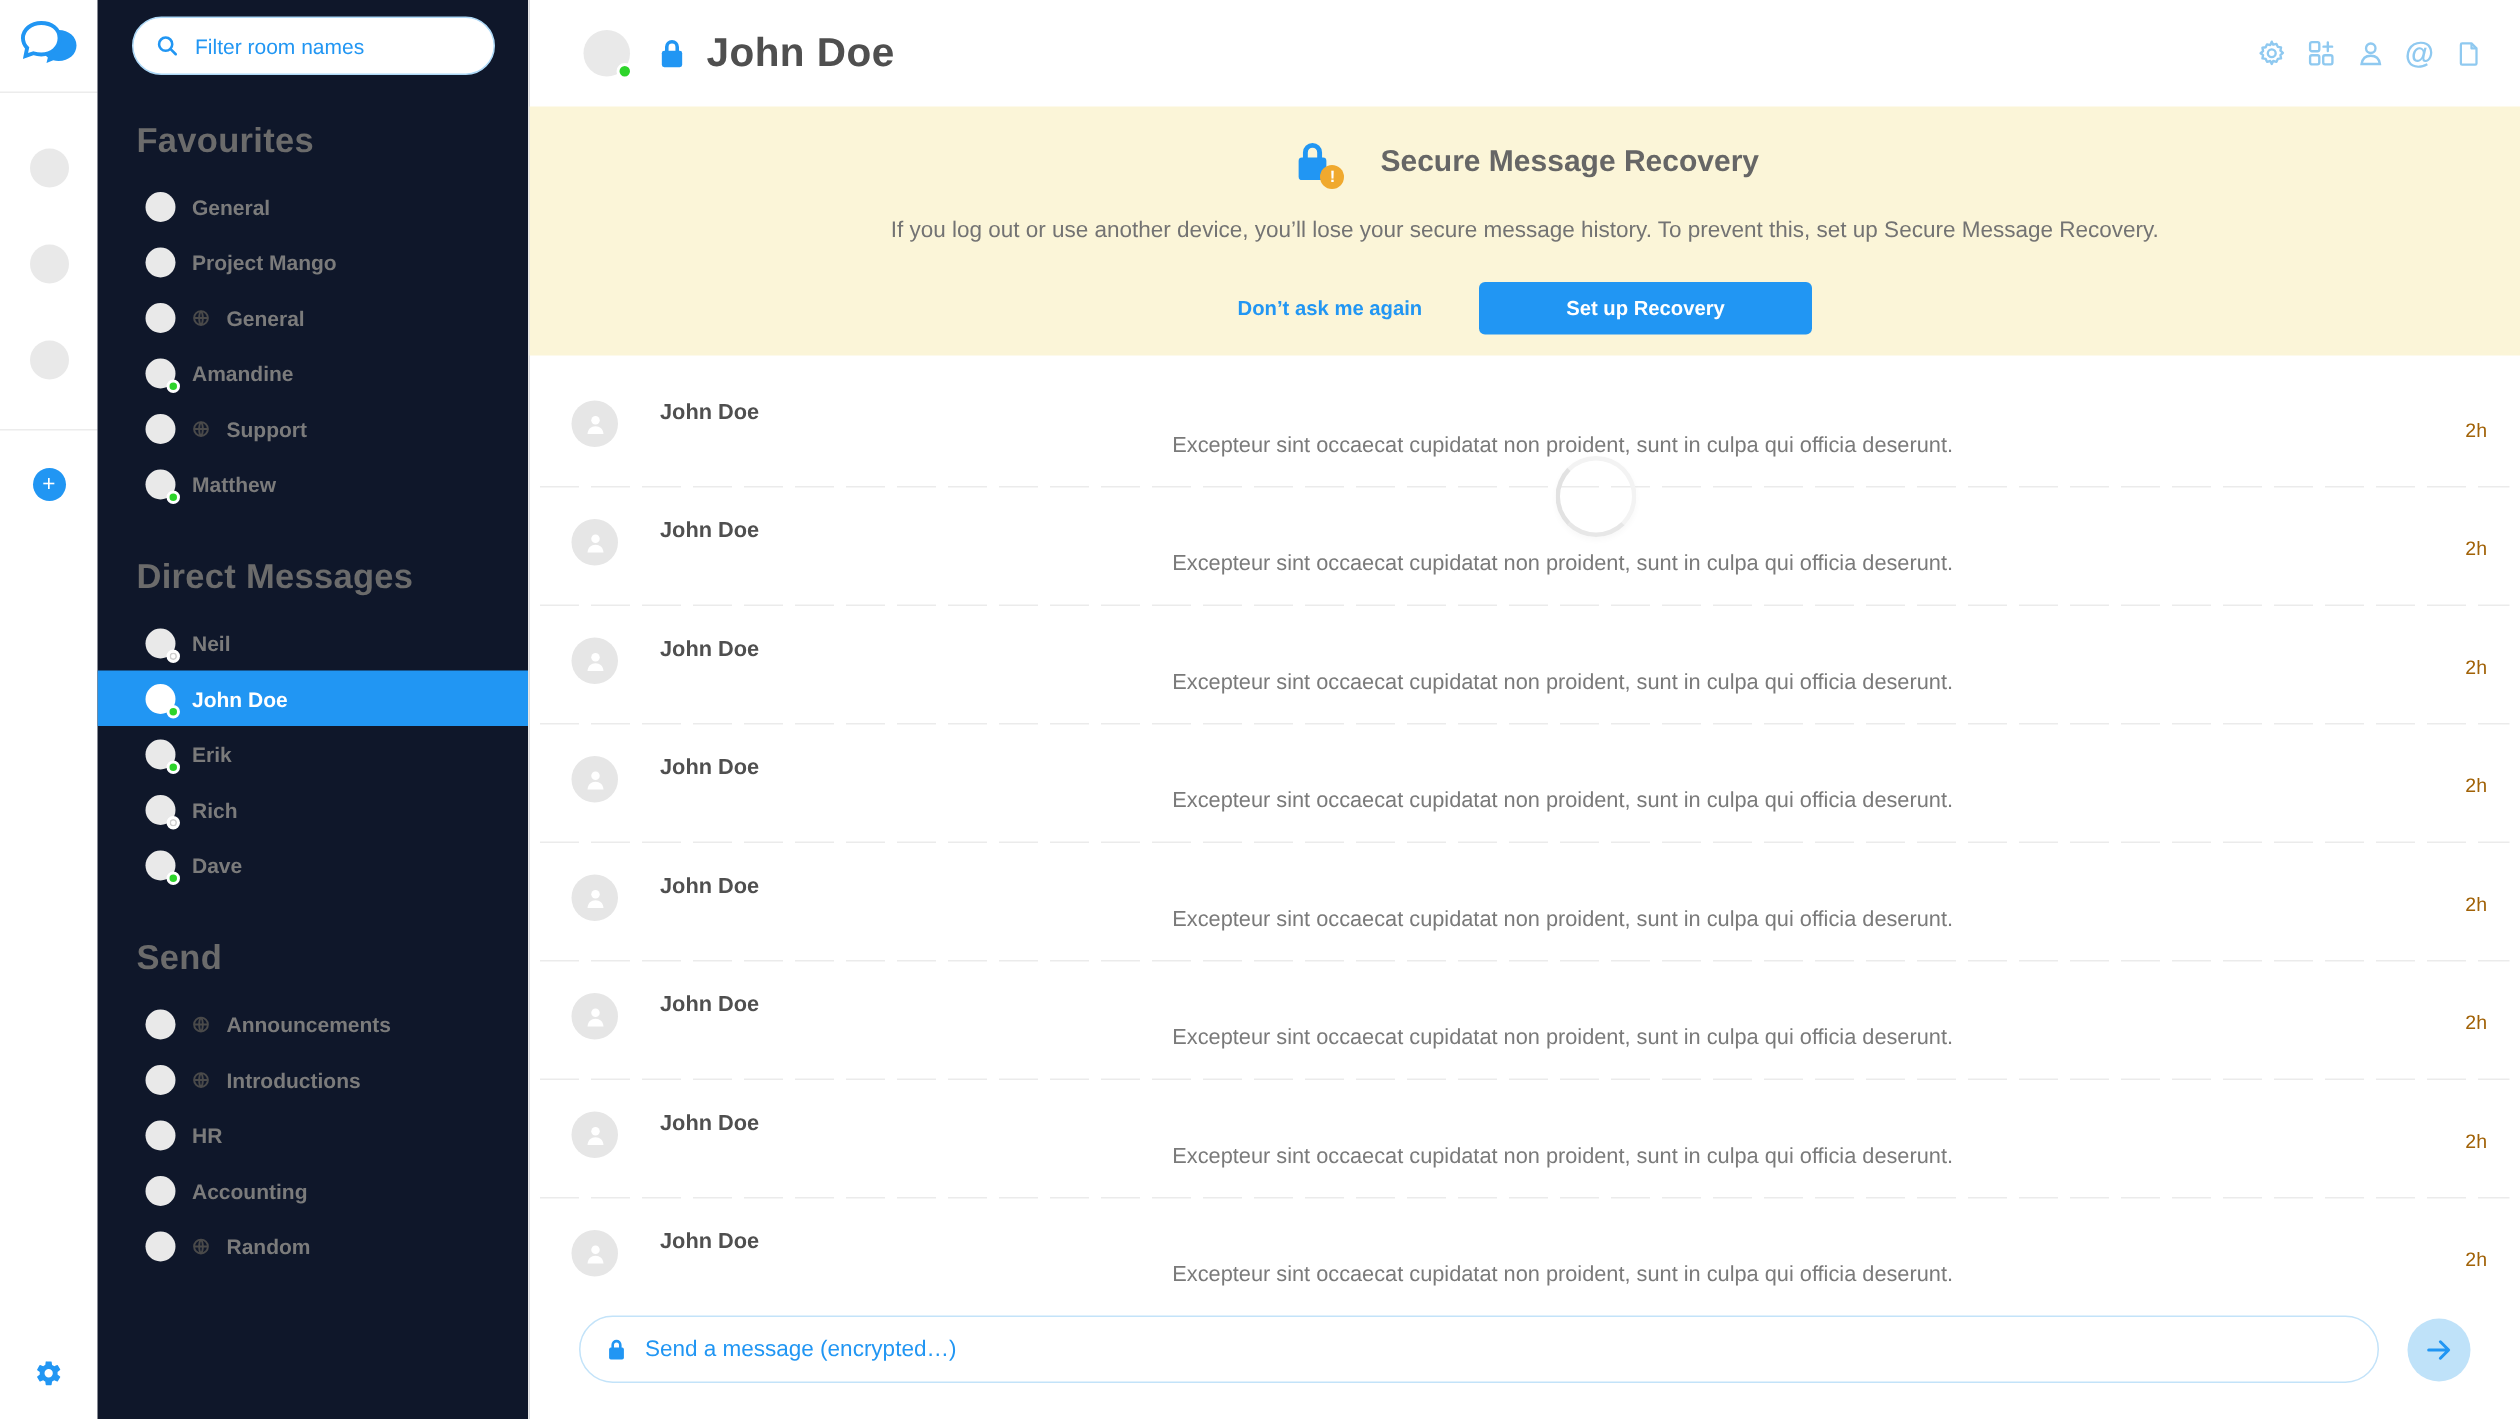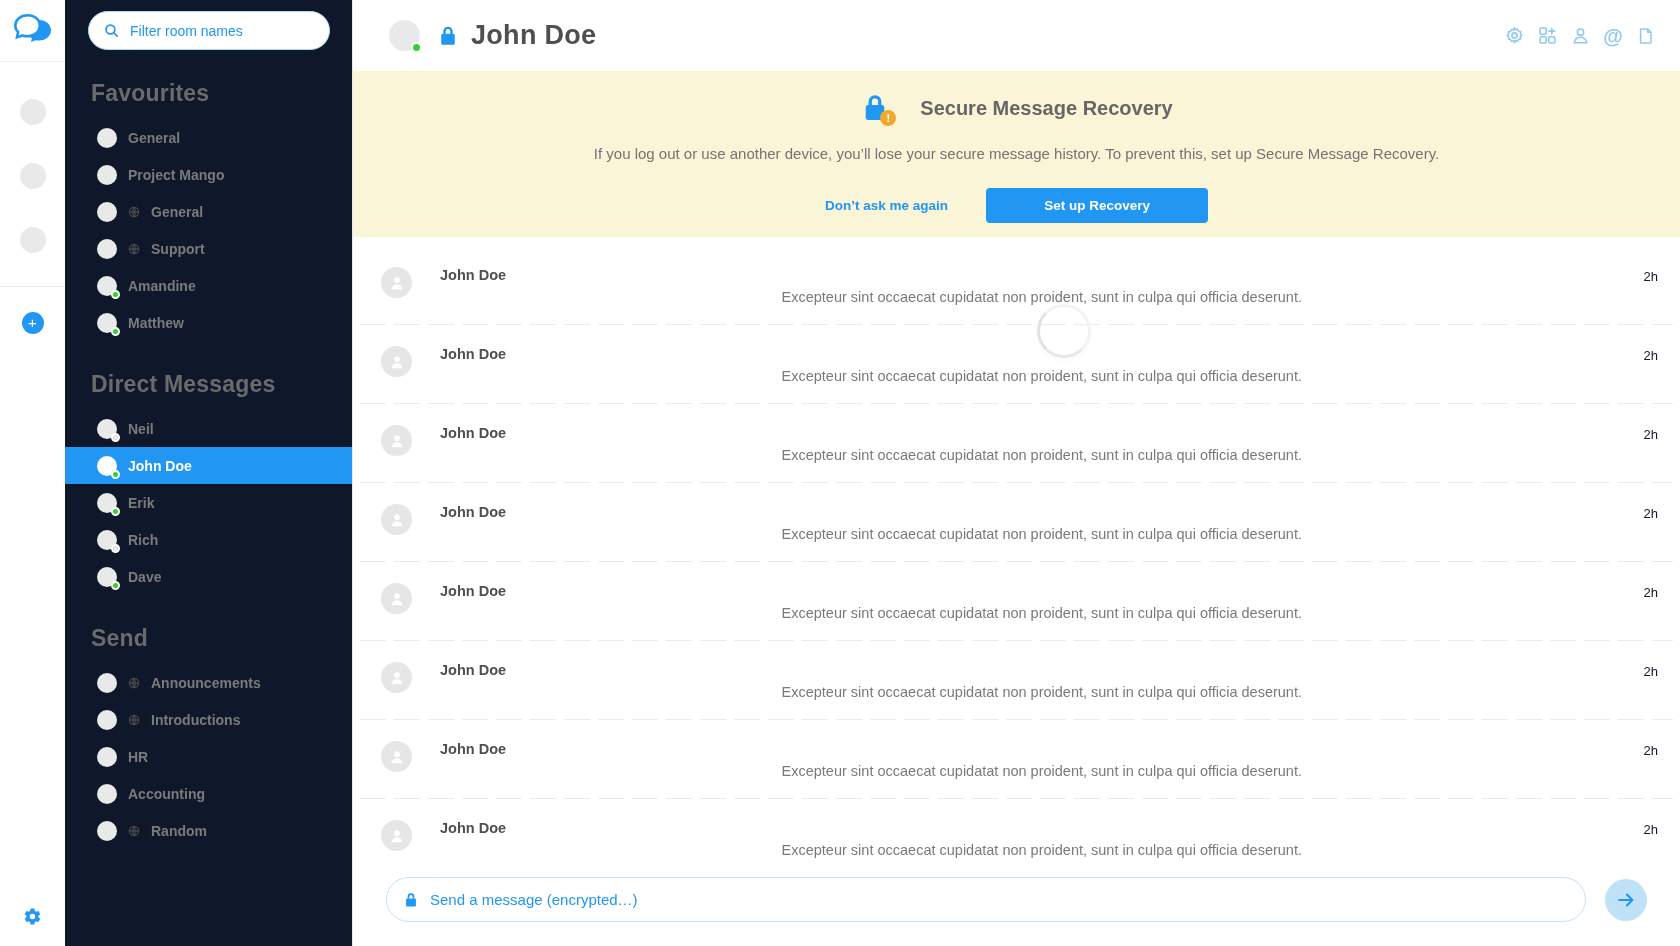--- a/index.html
+++ b/index.html
@@ -79,21 +79,21 @@
   
   .messages { flex:1; overflow:hidden; padding-top:9px; position:relative; }
   .msg-row { display:flex; padding:21px 22px 0 28px; height:79px; position:relative; }
   .msg-row:not(:last-child):after { content:""; position:absolute; left:7px; right:7px; bottom:0;
         height:1px; background:repeating-linear-gradient(90deg,#ebebeb 0 26px,transparent 26px 34px); }
   .msg-avatar { width:31px; height:31px; border-radius:50%; background:#e6e6e6; flex:none;
                 display:flex; align-items:center; justify-content:center; }
   .msg-body { margin-left:28px; flex:1; }
   .msg-sender { font-size:14.5px; font-weight:bold; color:#4f4f4f; }
   .msg-text { margin-top:6px; font-size:14.5px; color:#7a7a7a;text-align:center; }
-  .msg-time { font-size:13px; color:#0f172a; flex:none; margin-top:2px; }
+  .msg-time { font-size:13px; color:#a16207; flex:none; margin-top:12px; }
 
   .spinner { position:absolute; left:684px; top:304px; width:54px; height:54px;
              border-radius:50%; border:3px solid #f3f3f3; border-left-color:#e2e2e2;
              border-bottom-color:#e7e7e7; box-shadow:0 2px 4px rgba(0,0,0,.03); }
 
   
   .composer { flex:none; display:flex; align-items:center; padding:8px 33px 24px 33px; }
   .composer-pill { flex:1; display:flex; align-items:center; height:45px; border:1px solid #c3e3f9;
                    border-radius:23px; background:#fff; padding:0 16px; }
   .composer-pill svg { flex:none; margin-right:11px; }
@@ -176,37 +176,37 @@
                   <svg viewBox="0 0 24 24" width="12" height="12" fill="none" stroke="#4a4a4a" stroke-width="2.6">
                     <circle cx="12" cy="12" r="9.2"></circle>
                   <path d="M2.8 12h18.4M12 2.8c3.2 3 3.2 15.4 0 18.4M12 2.8c-3.2 3-3.2 15.4 0 18.4"></path>
                   </svg>
                 </span>
                 <span class="room-label">General</span>
               </div>
 
               <div class="room-item">
                 <span class="room-avatar">
+                  <span class="presence-dot online"></span>
+                </span>
+
+                <span class="room-label">Amandine</span>
+              </div>
+
+              <div class="room-item">
+                <span class="room-avatar">
                   
                 </span>
                 <span class="room-globe">
                   <svg viewBox="0 0 24 24" width="12" height="12" fill="none" stroke="#4a4a4a" stroke-width="2.6">
                     <circle cx="12" cy="12" r="9.2"></circle>
                   <path d="M2.8 12h18.4M12 2.8c3.2 3 3.2 15.4 0 18.4M12 2.8c-3.2 3-3.2 15.4 0 18.4"></path>
                   </svg>
                 </span>
                 <span class="room-label">Support</span>
-              </div>
-
-              <div class="room-item">
-                <span class="room-avatar">
-                  <span class="presence-dot online"></span>
-                </span>
-
-                <span class="room-label">Amandine</span>
               </div>
 
               <div class="room-item">
                 <span class="room-avatar">
                   <span class="presence-dot online"></span>
                 </span>
 
                 <span class="room-label">Matthew</span>
               </div>
             </div>

